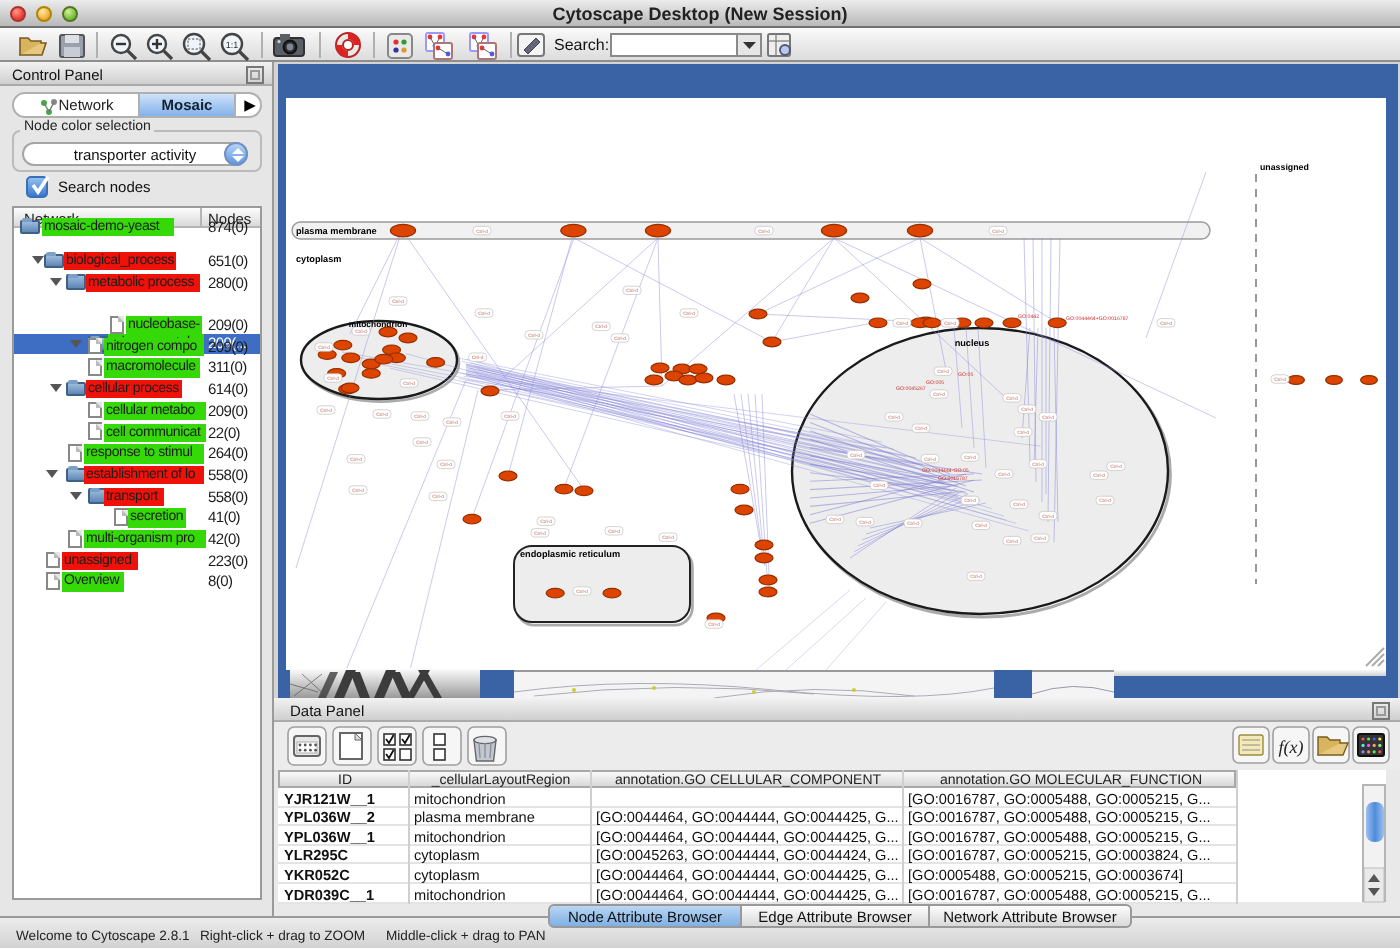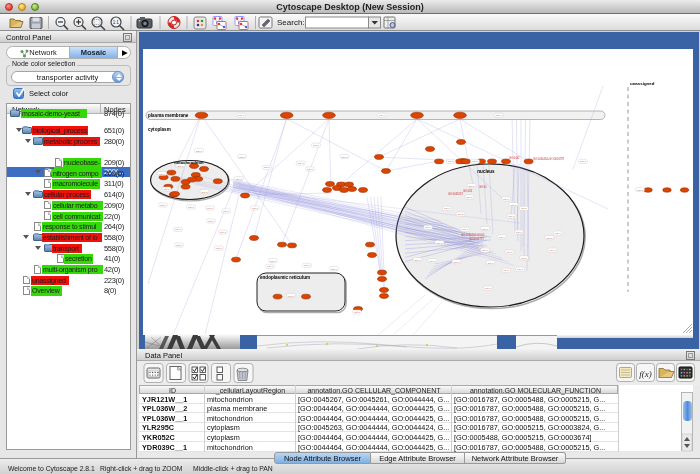--- a/index.html
+++ b/index.html
@@ -186,21 +186,21 @@
     </div>
     <div class="abs" id="groupbox"></div>
     <div class="abs" id="gblabel">Node color selection</div>
     <div class="abs" id="combo">transporter activity</div>
     <div class="abs" id="combobtn"></div>
     <div class="abs" id="cbx">
         <svg width="14" height="14">
           <path d="M2.5 5.5 L5 9 L10 1.5" stroke="#fff" stroke-width="1.8" fill="none"></path>
         </svg>
       </div>
-    <div class="abs" id="cbxlabel">Select color</div>
+    <div class="abs" id="cbxlabel">Search nodes</div>
     <div class="abs" id="tree">
       <div id="treehead">
           <span class="c1">Network</span>
           <span class="dv"></span>
           <span class="c2">Nodes</span>
         </div>
 <div class="trow" style="top:4px">
           <span class="folder" style="left:3px"></span>
           <span class="lab g" style="left:14px;width:66px">mosaic-demo-yeast</span>
           <span class="num">874(0)</span>
@@ -715,21 +715,20 @@
     <div id="dtable">
         <div id="dthead">
           <div style="left:0;width:65px;text-align:center">ID</div>
           <div style="left:65px;width:91px;text-align:center">_cellularLayoutRegion</div>
           <div style="left:156px;width:156px;text-align:center">annotation.GO CELLULAR_COMPONENT</div>
           <div style="left:312px;width:167px;text-align:center">annotation.GO MOLECULAR_FUNCTION</div>
         </div>
 <div class="drow" style="top:9.0px">
           <div style="left:3px;width:61px;font-weight:bold">YJR121W__1</div>
           <div style="left:68px;width:87px">mitochondrion</div>
-          <div style="left:159px;width:152px">[GO:0045267, GO:0045261, GO:0044444, G...</div>
           <div style="left:315px;width:163px">[GO:0016787, GO:0005488, GO:0005215, G...</div>
         </div>
 <div class="drow" style="top:18.6px">
           <div style="left:3px;width:61px;font-weight:bold">YPL036W__2</div>
           <div style="left:68px;width:87px">plasma membrane</div>
           <div style="left:159px;width:152px">[GO:0044464, GO:0044444, GO:0044425, G...</div>
           <div style="left:315px;width:163px">[GO:0016787, GO:0005488, GO:0005215, G...</div>
         </div>
 <div class="drow" style="top:28.2px">
           <div style="left:3px;width:61px;font-weight:bold">YPL036W__1</div>

